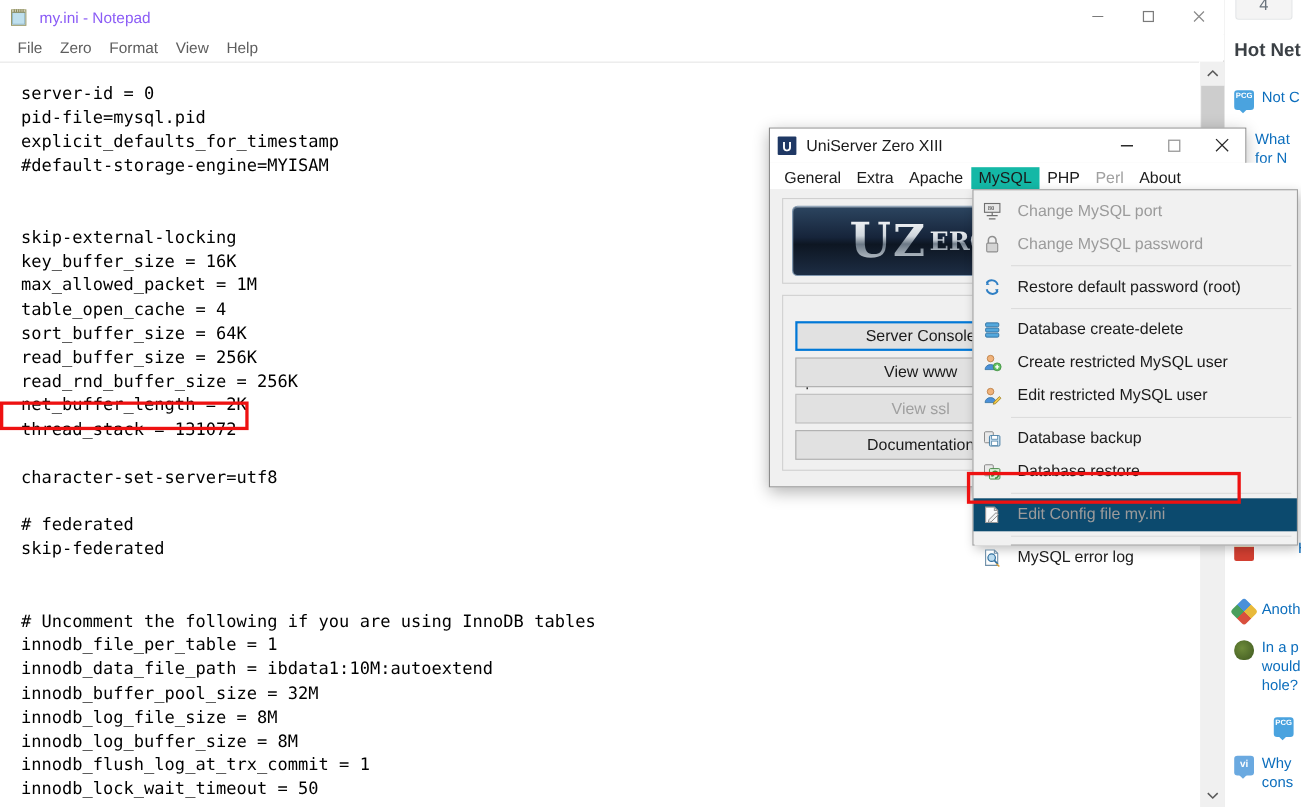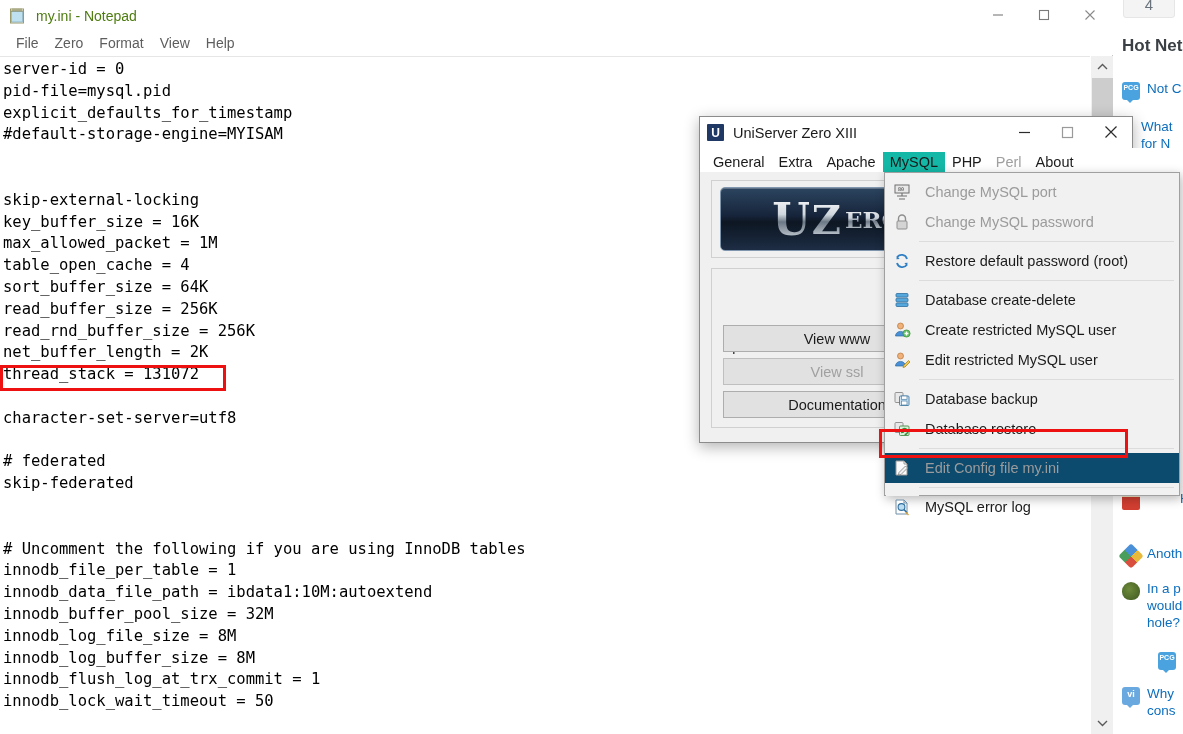--- a/index.html
+++ b/index.html
@@ -80,42 +80,42 @@
     box-sizing:border-box;
   }
   #np-title{
     position:absolute;left:0;top:0;width:1113px;height:31px;
     background:#ffffff;display:flex;align-items:center;
   }
   #np-icon{
     width:18px;height:18px;margin-left:8px;position:relative;flex:none;
   }
   #np-title-text{
-    margin-left:10px;font-size:14px;color:#4d7c0f;white-space:nowrap;
+    margin-left:10px;font-size:14px;color:#8b5cf6;white-space:nowrap;
   }
   .np-ctl{
     width:46px;height:30px;display:flex;align-items:center;justify-content:center;
     color:#7a7a7a;
   }
   #np-ctls{position:absolute;right:0;top:0;display:flex;}
   #np-menubar{
     position:absolute;left:0;top:31px;width:1113px;height:24px;
     background:#ffffff;display:flex;align-items:center;padding-left:8px;
     box-sizing:border-box;
   }
   .np-menu{
     font-size:14px;color:#5e5e5e;padding:2px 8px;white-space:nowrap;
   }
   #np-textarea{
     position:absolute;left:0;top:56px;width:1090px;height:678px;
     background:#ffffff;overflow:hidden;
     border-top:1px solid #e6e6e6;
   }
   #np-text{
-    margin:0;padding:2px 0 0 3px;
+    margin:16px;padding:2px 0 0 3px;
     font-family:"DejaVu Sans Mono",monospace;
     font-size:15.5px;line-height:21.8px;color:#000000;
     white-space:pre;
   }
   #np-scrollbar{
     position:absolute;left:1090px;top:56px;width:23px;height:678px;
     background:#f0f0f0;border-left:1px solid #ffffff;box-sizing:border-box;
   }
   .sb-arrow{
     position:absolute;left:0;width:23px;height:22px;
@@ -416,20 +416,21 @@
       <div id="us-logo-img">
         <span class="lz-u">U</span>
         <span class="lz-z">Z</span>
         <span class="lz-ero">ERO</span>
       </div>
     </div>
 
     <div id="us-group"></div>
     <div id="us-group-label">Apache Utilities</div>
 
+    <div class="us-btn focus" style="top:120px;">Server Console</div>
     <div class="us-btn" style="top:153px;">View www</div>
     <div class="us-btn disabled" style="top:186px;">View ssl</div>
     <div class="us-btn" style="top:219px;">Documentation</div>
   </div>
 </div>
 
 <div id="menu">
   <div id="menu-gutter"></div>
 
   <div class="mi disabled" style="margin-top:4px;">

